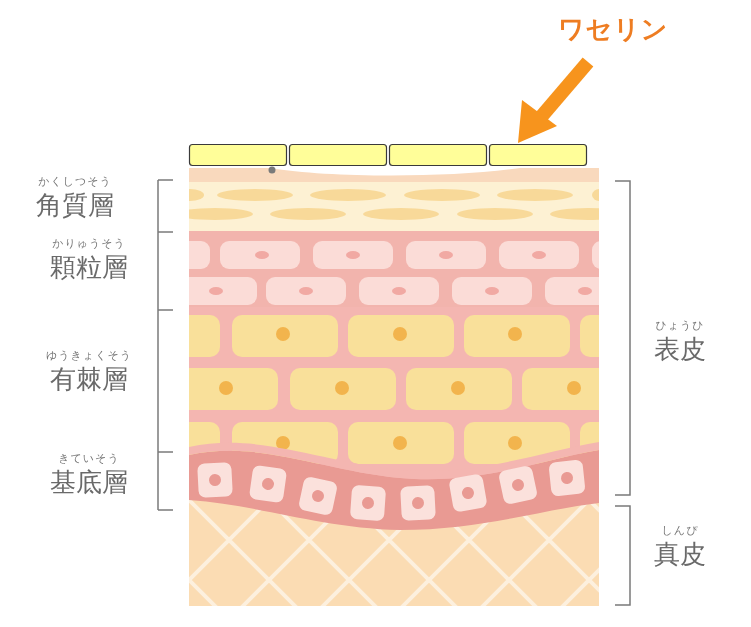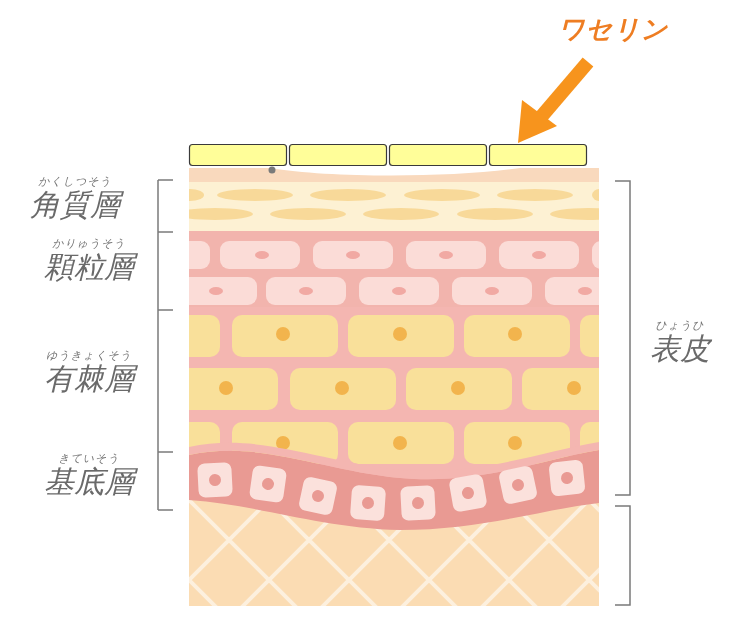--- a/index.html
+++ b/index.html
@@ -1,21 +1,21 @@
 <!DOCTYPE html>
 <html><head>
   <meta charset="utf-8">
   <style>
     html, body { margin: 0; padding: 0; background: #ffffff; }
     body { width: 751px; height: 627px; position: relative; overflow: hidden;
            font-family: "DejaVu Sans", sans-serif; }
-    .stage { position: absolute; left: 0; top: 0; width: 751px; height: 627px; font-style: italic; }
+    .stage { position: absolute; left: 0; top: 0; width: 751px; height: 627px; }
     .label { position: absolute; color: #6b6b6b; text-align: center; }
     .label .ruby { display: block; font-size: 11px; letter-spacing: 1px; color: #777; line-height: 12px; }
-    .label .kanji { display: block; font-size: 30px; line-height: 34px; color: #6a6a6a; letter-spacing: 0px; }
+    .label .kanji { display: block; font-size: 26px; line-height: 34px; color: #6a6a6a; letter-spacing: 0px; }
     .vaseline { position: absolute; left: 558px; top: 12px; font-size: 26px; font-weight: bold; color: #ee7d22; letter-spacing: 1px; }
   </style>
 </head>
 <body>
 
 <div class="stage">
   <svg width="751" height="627" viewBox="0 0 751 627" xmlns="http://www.w3.org/2000/svg">
     <defs>
       <clipPath id="skinClip">
           <rect x="189" y="168" width="410" height="438"></rect>
@@ -191,13 +191,17 @@
   </div>
   <div class="label" style="left:34px; top:453px; width:110px;">
     <span class="ruby">きていそう</span>
     <span class="kanji">基底層</span>
   </div>
 
   <div class="label" style="left:640px; top:320px; width:80px;">
     <span class="ruby">ひょうひ</span>
     <span class="kanji">表皮</span>
   </div>
+  <div class="label" style="left:640px; top:525px; width:80px;">
+    <span class="ruby">しんぴ</span>
+    <span class="kanji">真皮</span>
+  </div>
 </div>
 
 </body></html>

